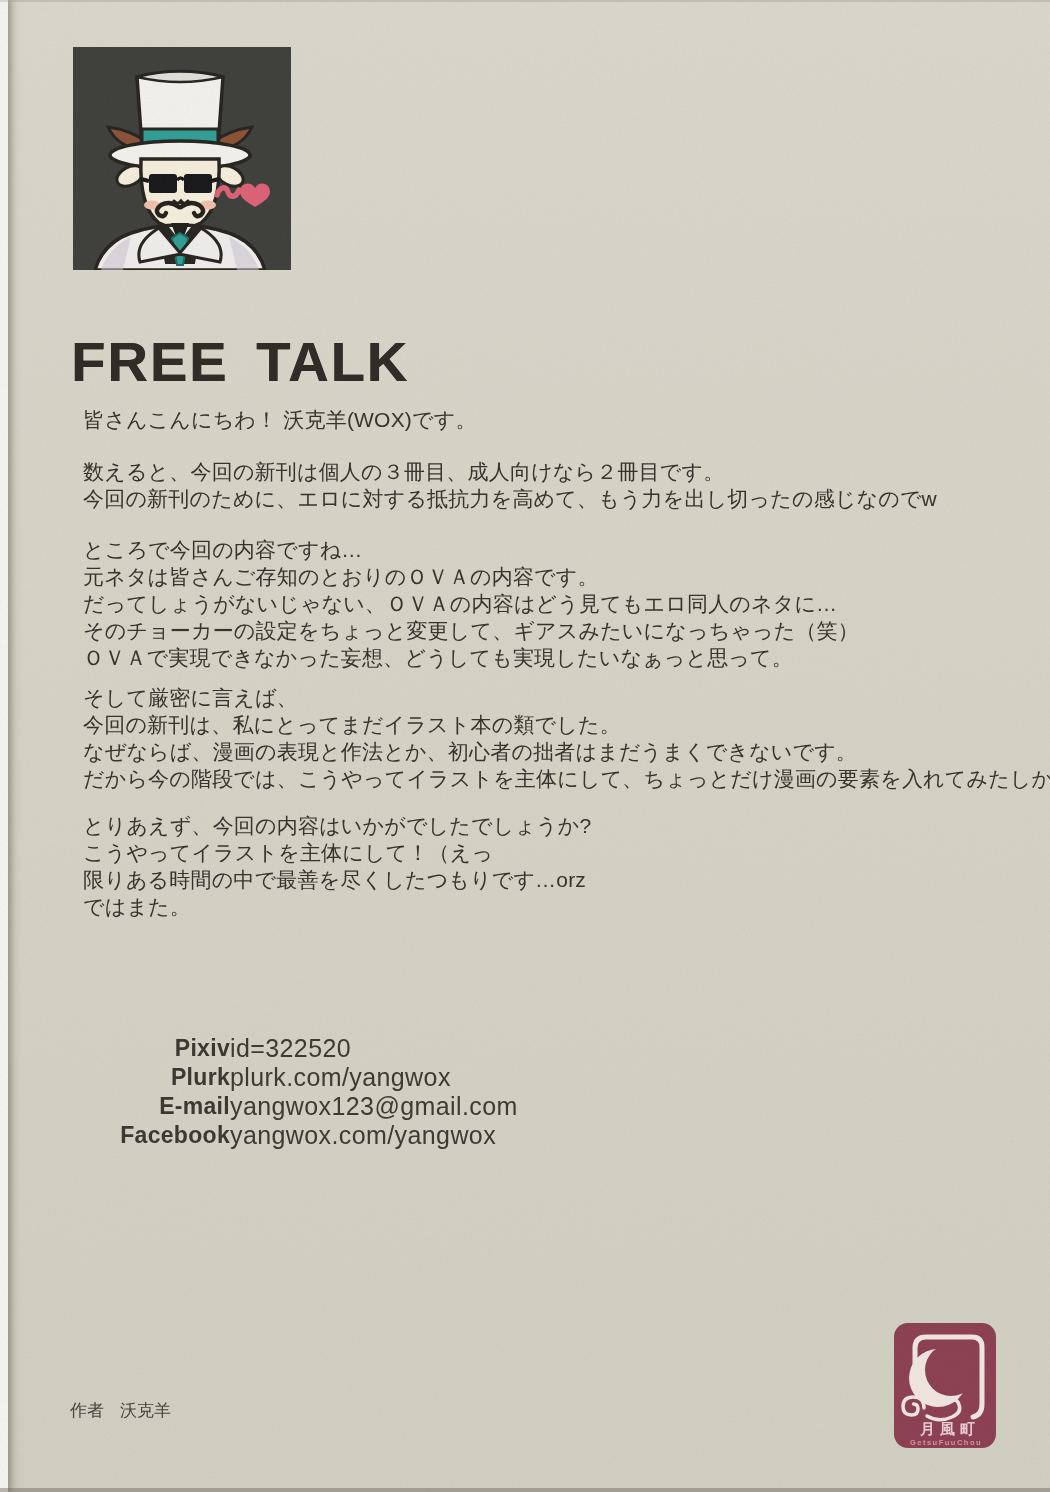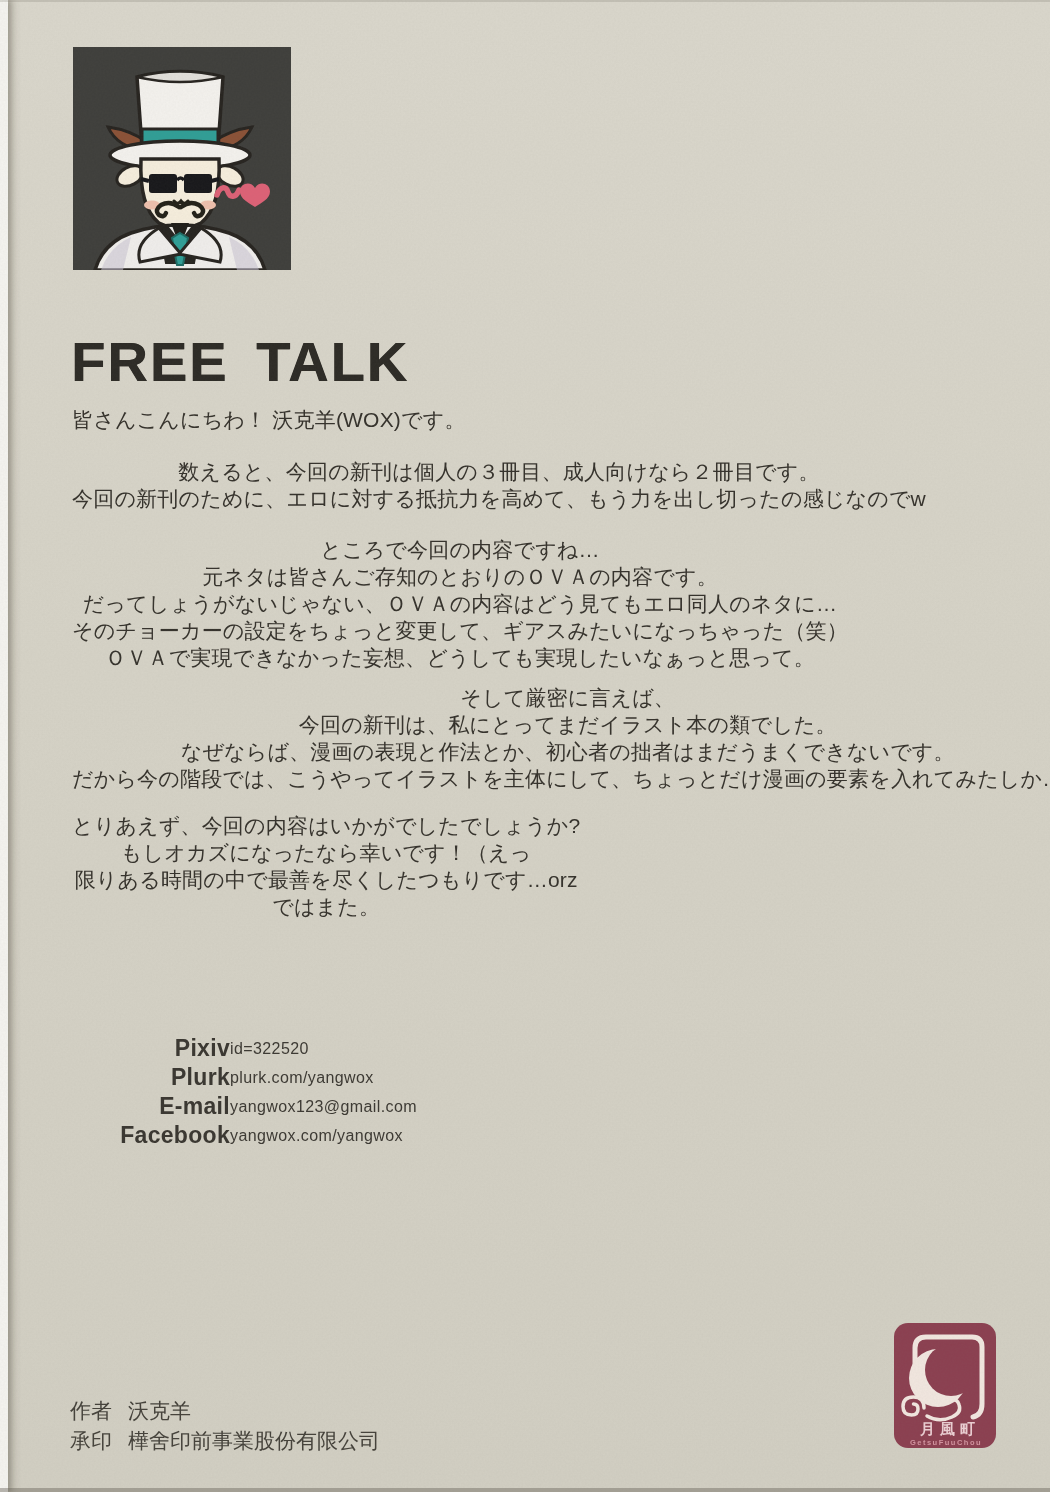--- a/index.html
+++ b/index.html
@@ -36,42 +36,42 @@
 
   .page-title{
     position:absolute;left:71px;top:338px;margin:0;
     font-size:56px;line-height:48px;font-weight:900;
     letter-spacing:2px;word-spacing:10px;
     color:#2c2a25;
     text-shadow:.6px 0 0 #2c2a25;
     z-index:2;
   }
 
-  .para{position:absolute;left:72px;z-index:2;text-align:center;}
+  .para{position:absolute;left:83px;z-index:2;}
   .line{
     height:27px;line-height:27px;font-size:21px;
     white-space:nowrap;color:#34312b;
     letter-spacing:0.2px;
   }
   .p0{top:406px;}
   .p1{top:458px;}
   .p2{top:536px;}
   .p3{top:684px;}
   .p4{top:812px;}
 
   .contacts{position:absolute;left:72px;top:1034px;z-index:2;text-align:right;}
   .contact-row{display:flex;height:29px;line-height:29px;}
   .contact-label{
     width:158px;font-weight:bold;font-size:23px;color:#393630;
     letter-spacing:0.3px;
   }
-  .contact-value{font-size:16px;color:#3b3832;letter-spacing:0.4px;}
+  .contact-value{font-size:25px;color:#3b3832;letter-spacing:0.4px;}
 
   .credits{position:absolute;left:70px;top:1396px;z-index:2;}
-  .credit-row{display:flex;height:30px;line-height:30px;font-size:21px;color:#44413a;}
+  .credit-row{display:flex;height:30px;line-height:30px;font-size:17px;color:#44413a;}
   .credit-label{margin-right:16px;}
 
   .press-logo{position:absolute;left:893px;top:1322px;width:104px;height:127px;z-index:2;}
   .press-logo svg{display:block;}
 </style>
 </head>
 <body>
 
 <div class="page">
 
@@ -147,21 +147,21 @@
 
   <div class="para p3">
     <div class="line">そして厳密に言えば、</div>
     <div class="line">今回の新刊は、私にとってまだイラスト本の類でした。</div>
     <div class="line">なぜならば、漫画の表現と作法とか、初心者の拙者はまだうまくできないです。</div>
     <div class="line">だから今の階段では、こうやってイラストを主体にして、ちょっとだけ漫画の要素を入れてみたしか…</div>
   </div>
 
   <div class="para p4">
     <div class="line">とりあえず、今回の内容はいかがでしたでしょうか?</div>
-    <div class="line">もしオカズになったなら幸いです！（えっ</div>
+    <div class="line">こうやってイラストを主体にして！（えっ</div>
     <div class="line">限りある時間の中で最善を尽くしたつもりです…orz</div>
     <div class="line">ではまた。</div>
   </div>
 
   <div class="contacts">
     <div class="contact-row">
       <div class="contact-label">Pixiv</div>
       <div class="contact-value">id=322520</div>
     </div>
     <div class="contact-row">
@@ -175,24 +175,20 @@
     <div class="contact-row">
       <div class="contact-label">Facebook</div>
       <div class="contact-value">yangwox.com/yangwox</div>
     </div>
   </div>
 
   <div class="credits">
     <div class="credit-row">
       <div class="credit-label">作者</div>
       <div class="credit-value">沃克羊</div>
-    </div>
-    <div class="credit-row">
-      <div class="credit-label">承印</div>
-      <div class="credit-value">樺舍印前事業股份有限公司</div>
     </div>
   </div>
 
   <div class="press-logo">
     <svg viewBox="0 0 104 127" width="104" height="127">
       <rect x="1" y="1" width="102" height="125" rx="14" fill="#8b3f50"></rect>
       <path d="M22,44 L22,26 Q22,15 33,15 L79,15 Q89,15 89,25 L89,82 Q89,93 80,95" fill="none" stroke="#f2e7e0" stroke-width="5" stroke-linecap="round"></path>
       <circle cx="45" cy="56" r="29" fill="#f2e7e0"></circle>
       <circle cx="58" cy="48" r="26" fill="#8b3f50"></circle>
       <path d="M31,86 q0,-11 -10.5,-11 q-10.5,0 -10.5,9.5 q0,8.5 8.5,8.5 q6.5,0 6.5,-6 q0,-5 -4.5,-5" fill="none" stroke="#f2e7e0" stroke-width="3.5" stroke-linecap="round"></path>

